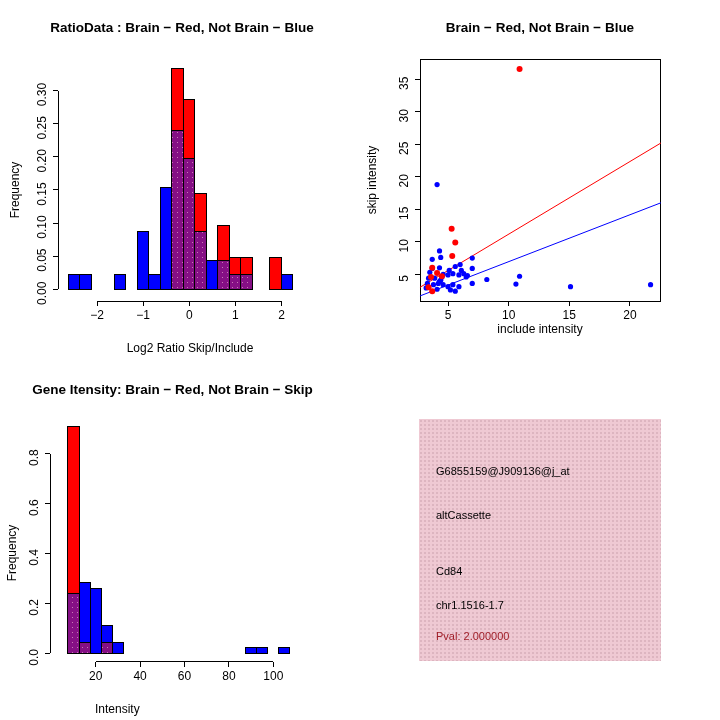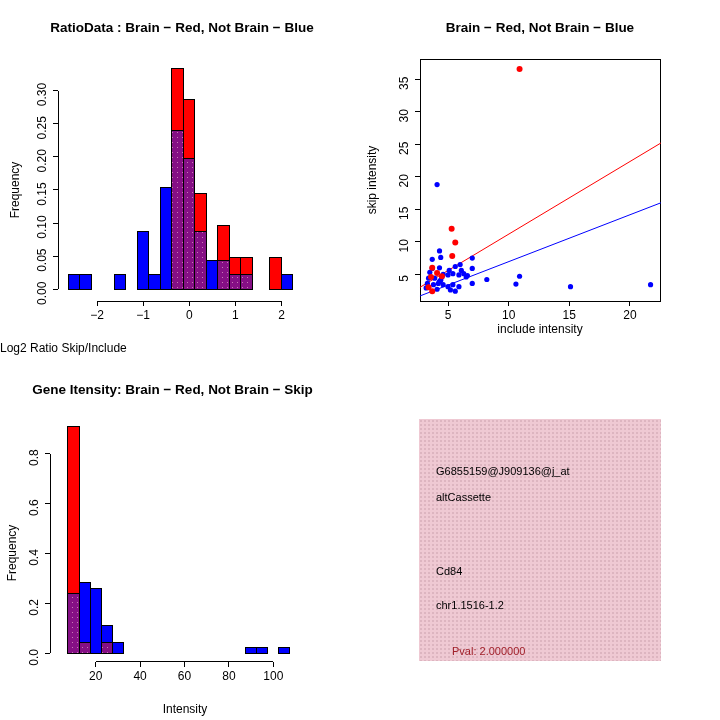--- a/index.html
+++ b/index.html
@@ -194,29 +194,29 @@
         <text x="228.90000000000003" y="679.7" font-size="12px" fill="#000" text-anchor="middle" font-family="&quot;Liberation Sans&quot;,&quot;DejaVu Sans&quot;,sans-serif">80</text>
         <line x1="273.3" y1="661.7" x2="273.3" y2="666.7" stroke="#000" stroke-width="1" shape-rendering="crispEdges"></line>
         <text x="273.3" y="679.7" font-size="12px" fill="#000" text-anchor="middle" font-family="&quot;Liberation Sans&quot;,&quot;DejaVu Sans&quot;,sans-serif">100</text>
       </g>
   </svg>
 
   <div class="lbl title" style="left:360px;top:21px;width:360px">Brain − Red, Not Brain − Blue</div>
   <div class="lbl title" style="left:1px;top:21px;width:362px">RatioData : Brain − Red, Not Brain − Blue</div>
   <div class="lbl title" style="left:0;top:383px;width:345px">Gene Itensity: Brain − Red, Not Brain − Skip</div>
 
-  <div class="lbl" style="left:0;top:341px;width:380px;text-align:left">Log2 Ratio Skip/Include</div>
+  <div class="lbl" style="left:0;top:341px;width:380px;text-align:center">Log2 Ratio Skip/Include</div>
   <div class="lbl" style="left:420px;top:322px;width:240px;text-align:center">include intensity</div>
-  <div class="lbl" style="left:95px;top:702px;width:180px;text-align:center">Intensity</div>
+  <div class="lbl" style="left:95px;top:702px;width:180px;text-align:left">Intensity</div>
 
   <div class="vlbl" style="left:-35px;top:183px">Frequency</div>
   <div class="vlbl" style="left:322px;top:173px">skip intensity</div>
   <div class="vlbl" style="left:-38px;top:546px">Frequency</div>
 
   <div id="info-panel">
     <div class="info-line" style="top:46px">G6855159@J909136@j_at</div>
-    <div class="info-line" style="top:72px">altCassette</div>
+    <div class="info-line" style="top:90px">altCassette</div>
     <div class="info-line" style="top:146px">Cd84</div>
-    <div class="info-line" style="top:180px">chr1.1516-1.2</div>
-    <div class="info-line" style="top: 226px; color: rgb(160, 30, 40); margin-left: 16px;">Pval: 2.000000</div>
+    <div class="info-line" style="top:180px">chr1.1516-1.7</div>
+    <div class="info-line" style="top: 211px; color: rgb(160, 30, 40);">Pval: 2.000000</div>
   </div>
 
 </div>
 
 </body></html>

